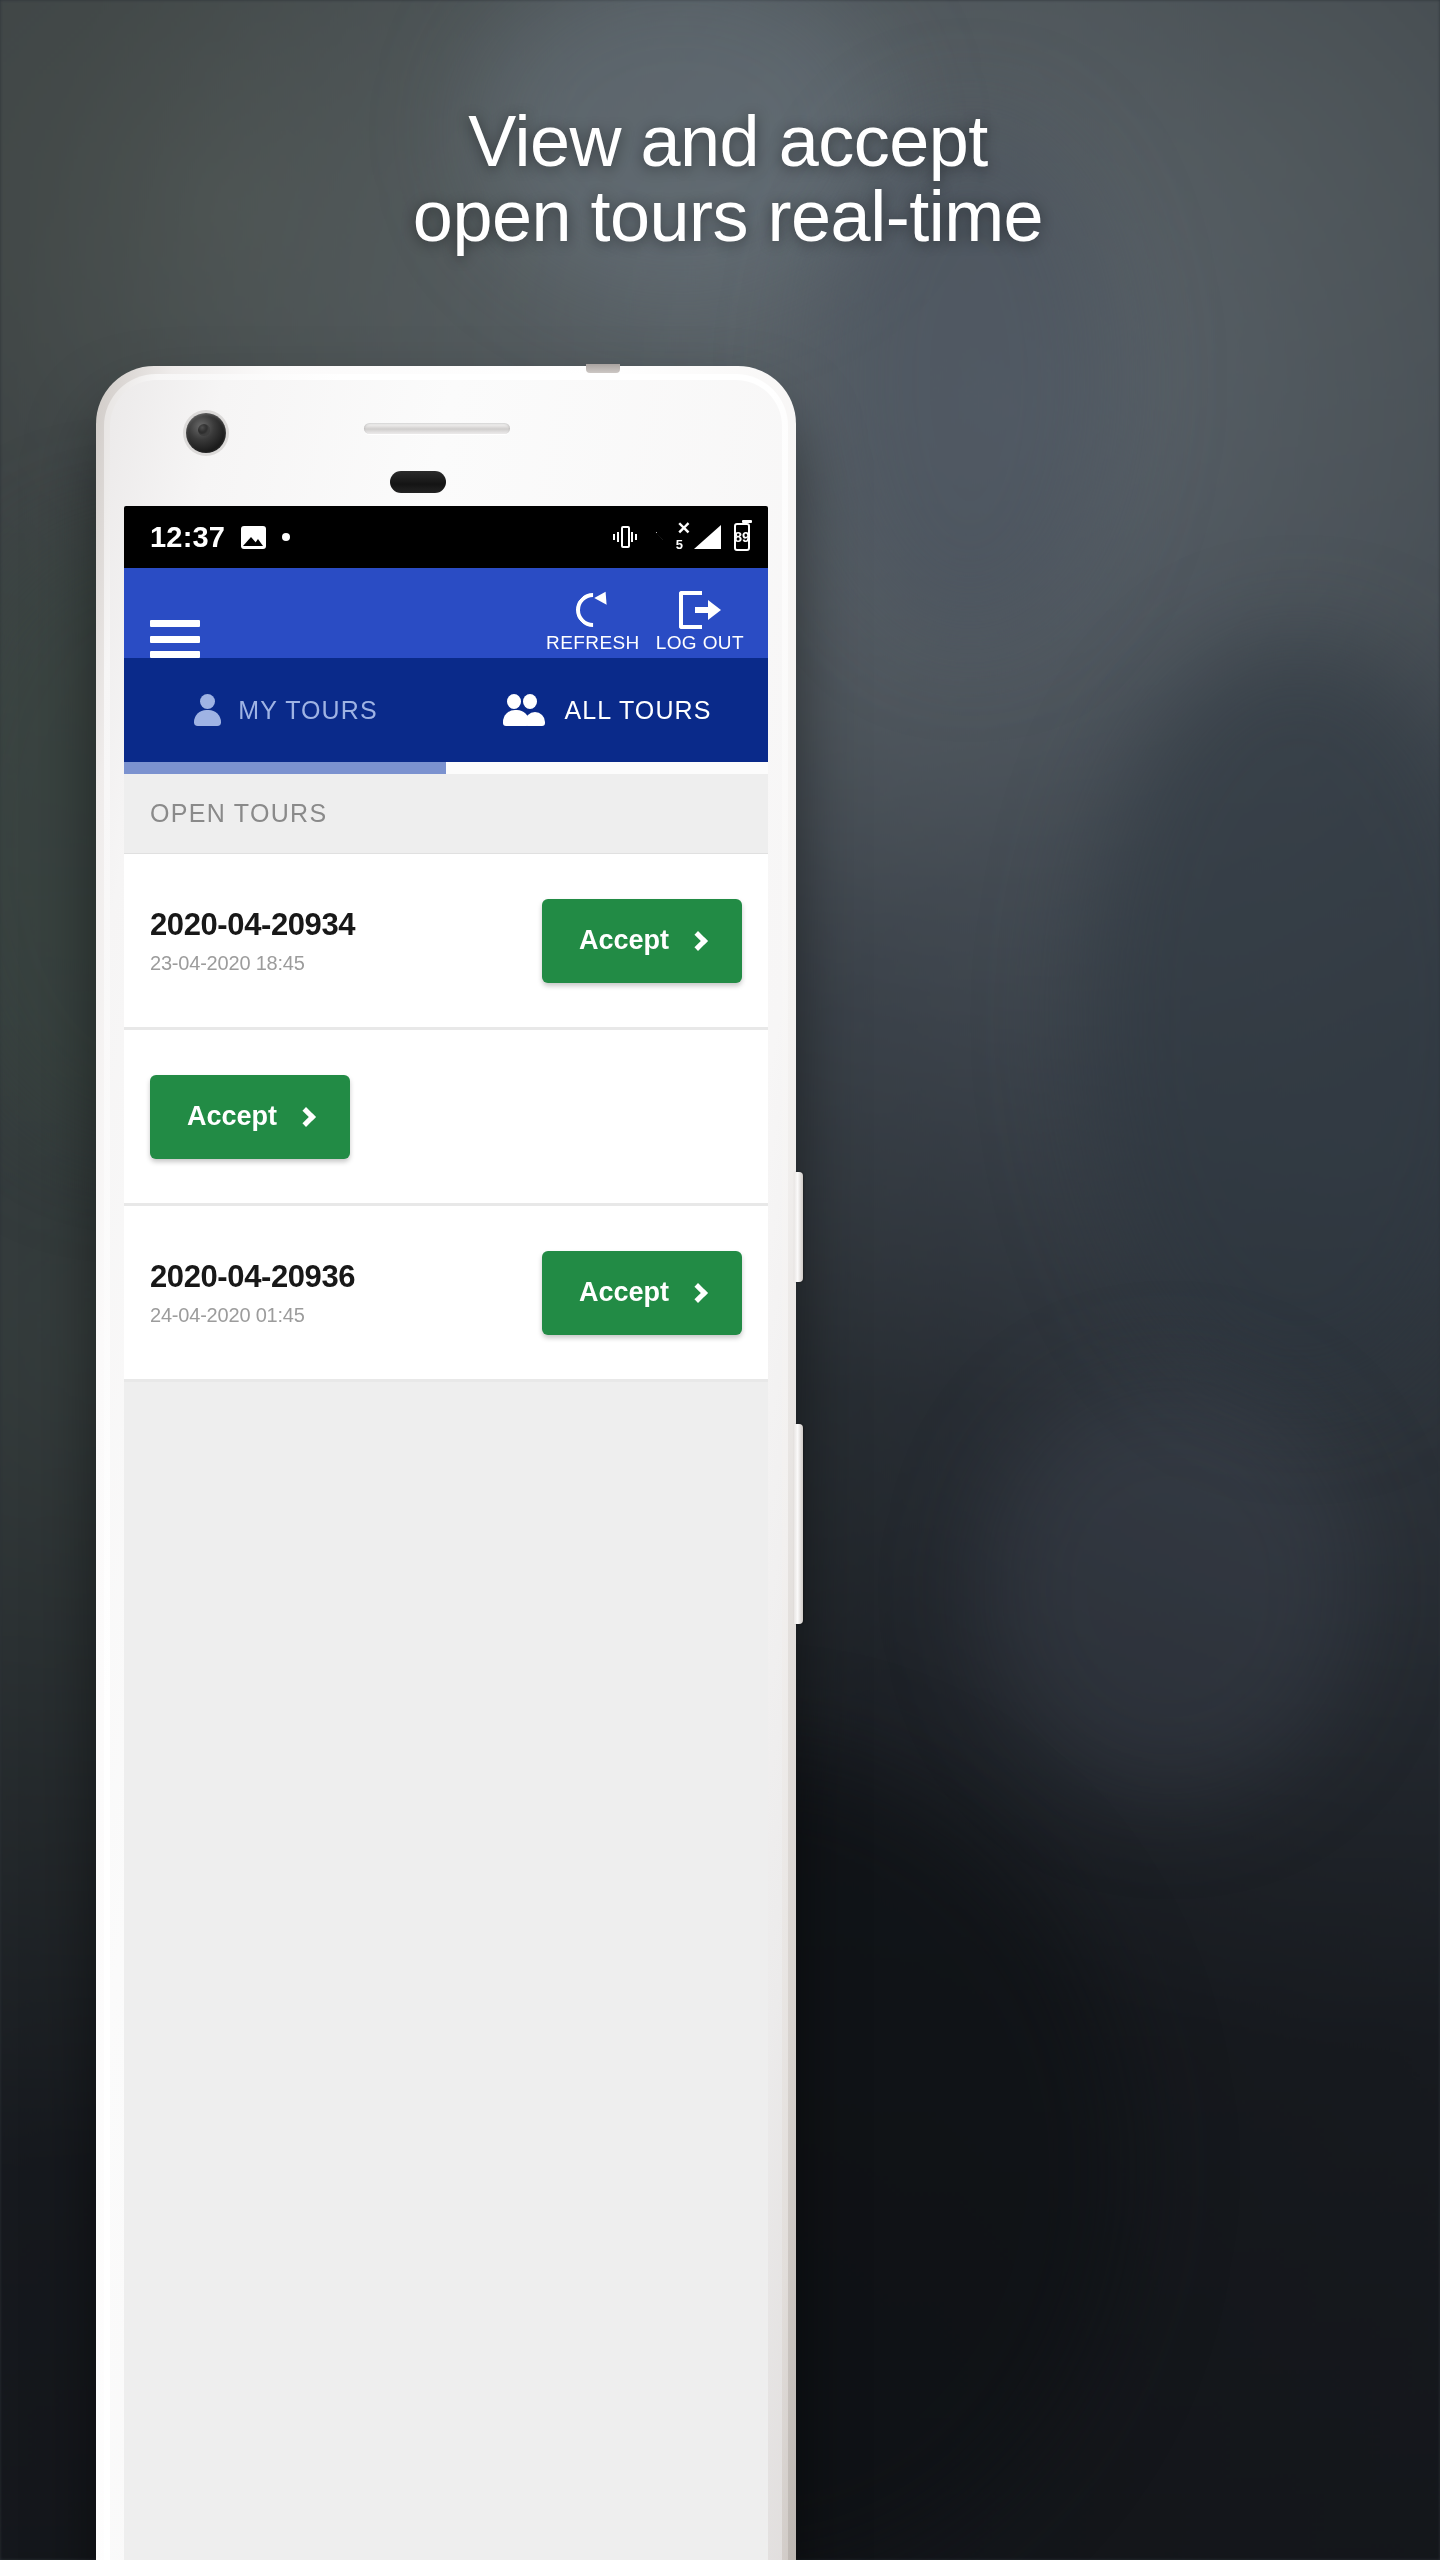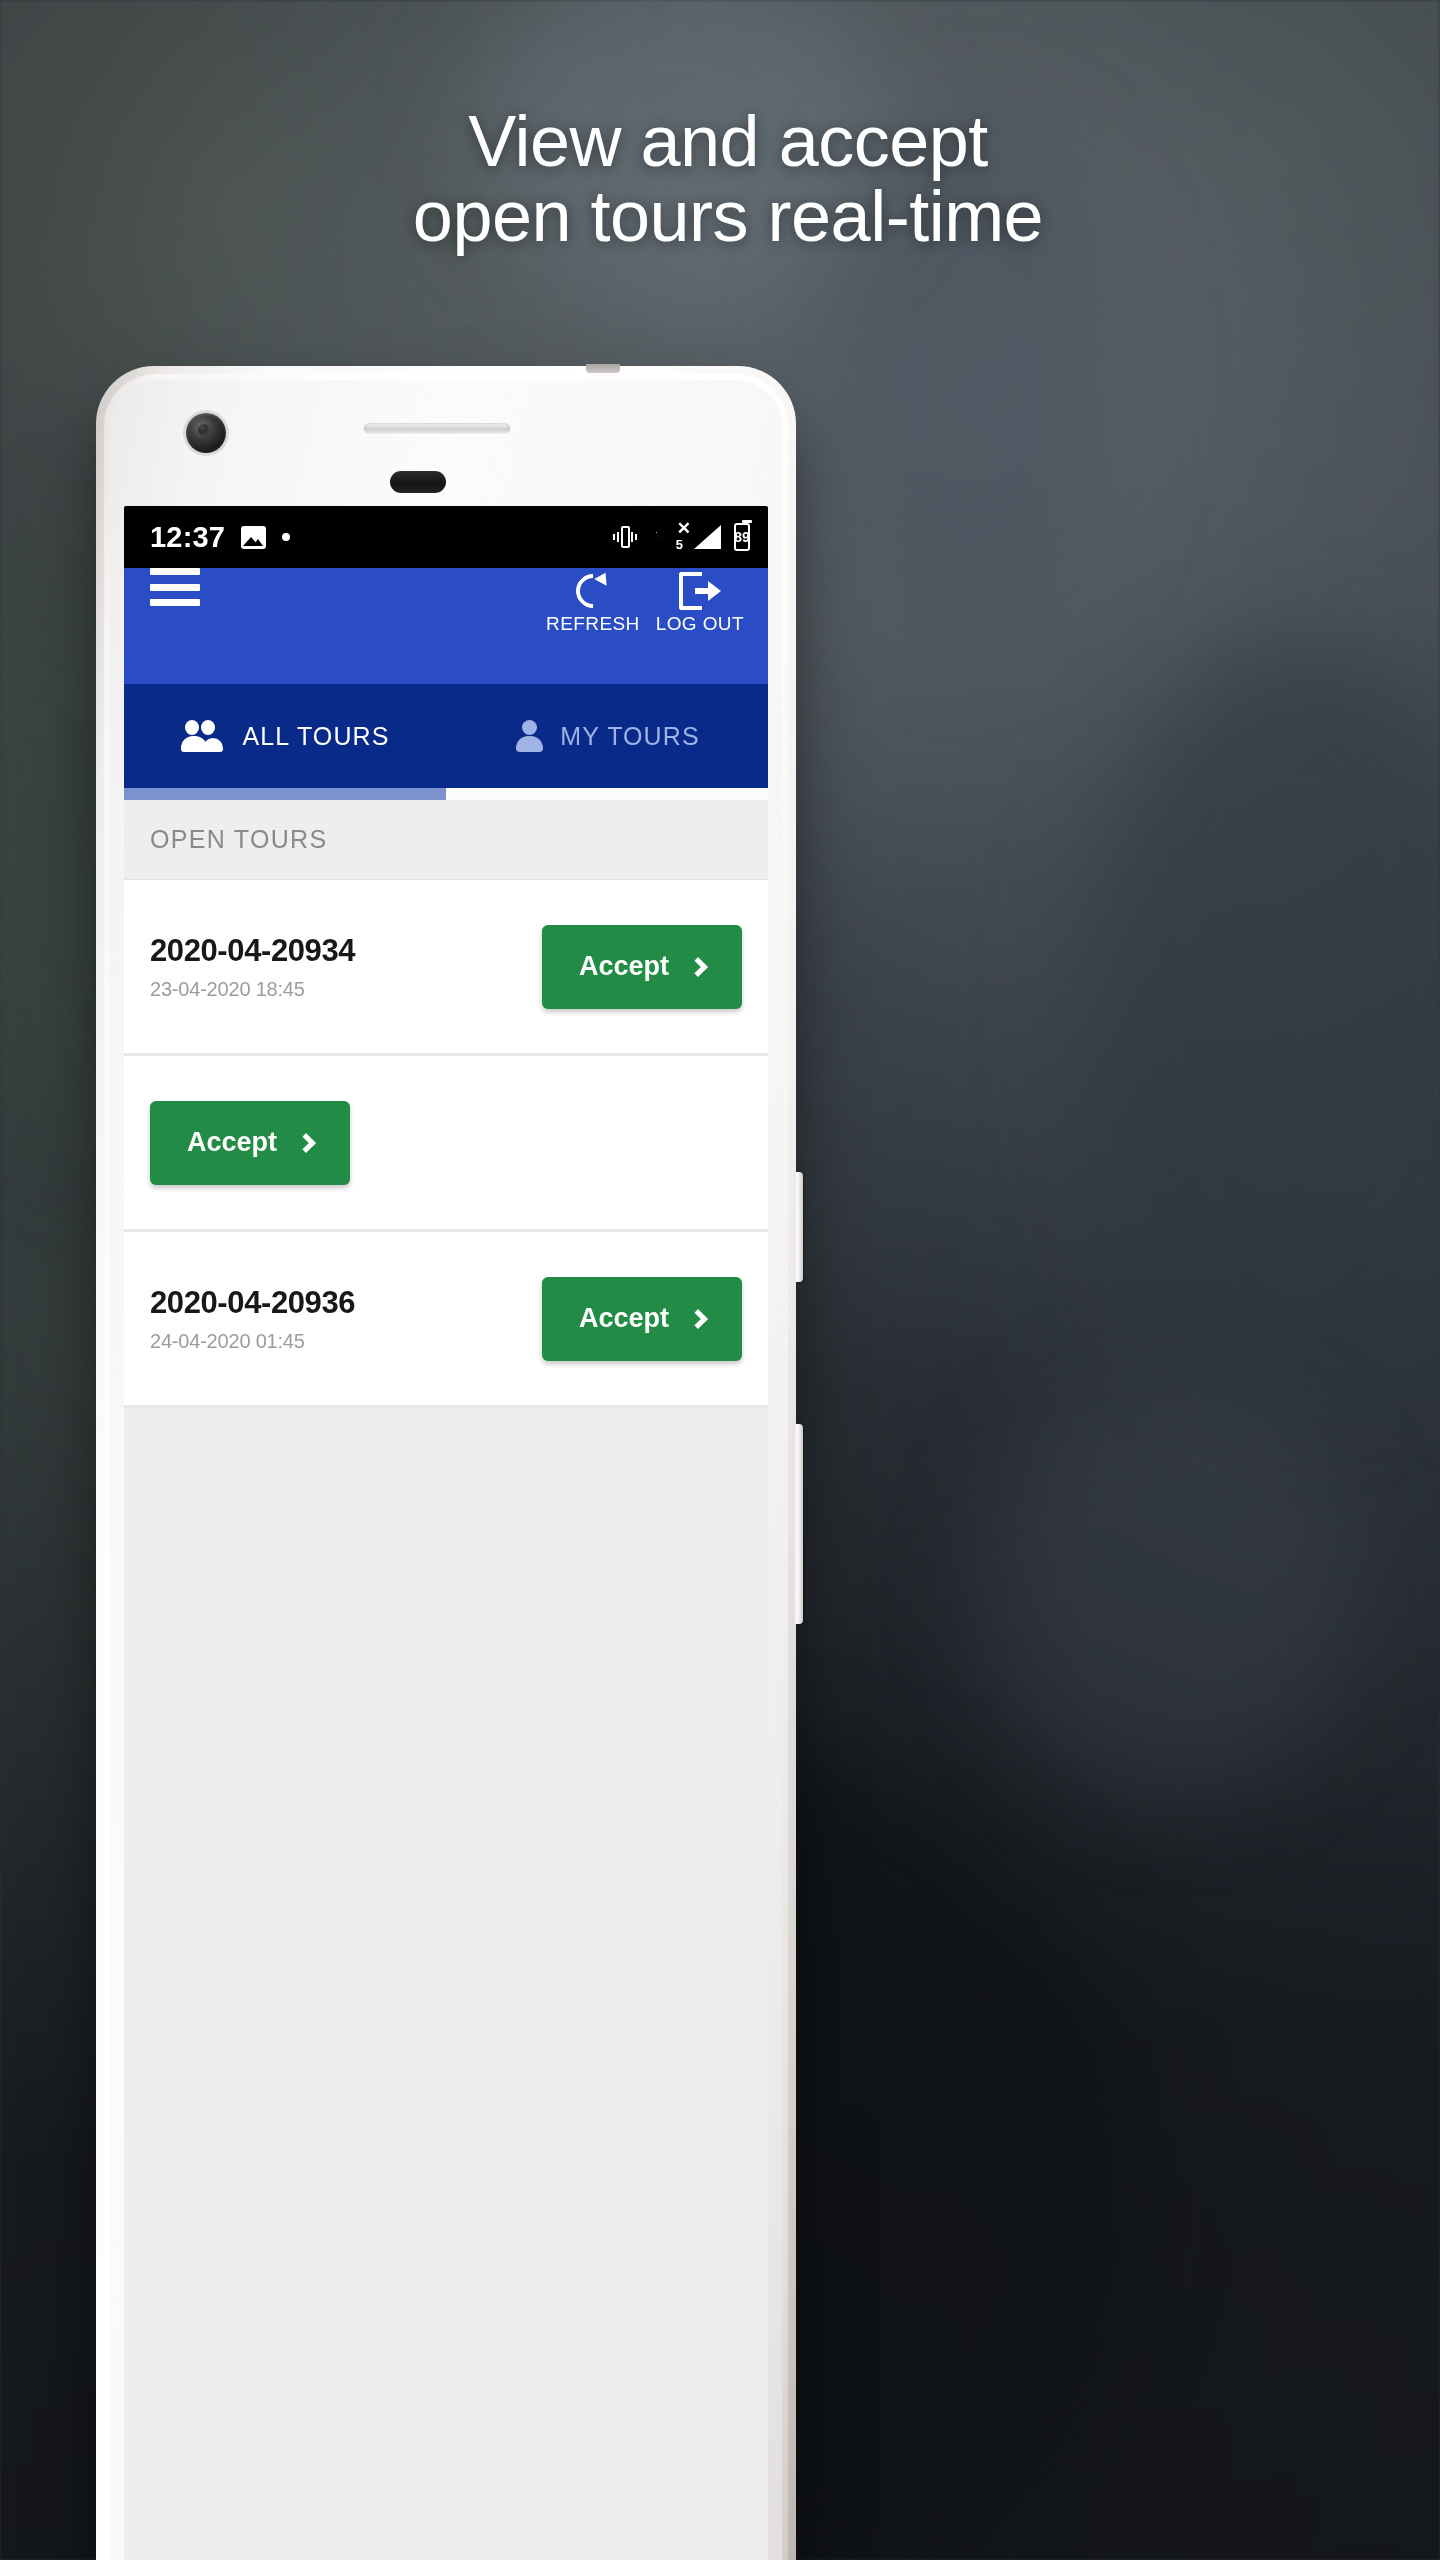--- a/index.html
+++ b/index.html
@@ -175,23 +175,23 @@
     position:relative; width:16px; height:28px; border:2px solid #fff; border-radius:3px;
     display:flex; align-items:center; justify-content:center;
     font-size:14px; font-weight:700; color:#fff;
   }
   .ic-batt::before{
     content:""; position:absolute; top:-5px; left:6px; width:10px;height:3px;background:#fff;border-radius:1px;
   }
 
   
   .appbar {
-    height:116px;
+    height:90px;
     background:#2a4cc4;
-    display:flex; align-items:flex-start;
+    display:flex; align-items:flex-end;
     padding:0 16px 0 26px;
     color:#ffffff;
   }
   .hamburger { width:50px; height:38px; display:flex; flex-direction:column; justify-content:space-between; cursor:pointer; }
   .hamburger span { display:block; height:7px; background:#ffffff; border-radius:1px; }
   .appbar-spacer { flex:1; }
   .act {
     display:flex; flex-direction:column; align-items:center; justify-content:center;
     min-width:96px; padding:4px 8px; cursor:pointer;
   }
@@ -355,35 +355,35 @@
           <span class="ic-logout">
             <span class="door"></span>
               <span class="shaft"></span>
               <span class="head"></span>
           </span>
           <span class="act-label">LOG OUT</span>
         </div>
       </div>
 
       <div class="tabs">
+        <div class="tab">
+          <span class="ic-person">
+            <span class="h"></span>
+              <span class="b"></span>
+          </span>
+          <span>MY TOURS</span>
+        </div>
         <div class="tab active">
           <span class="ic-group">
             <span class="h1"></span>
               <span class="h2"></span>
               <span class="b1"></span>
               <span class="b2"></span>
           </span>
           <span>ALL TOURS</span>
-        </div>
-        <div class="tab">
-          <span class="ic-person">
-            <span class="h"></span>
-              <span class="b"></span>
-          </span>
-          <span>MY TOURS</span>
         </div>
       </div>
       <div class="tab-indicator">
         <div class="tab-ind-left"></div>
         <div class="tab-ind-right"></div>
       </div>
 
       <div class="list-area">
         <div class="list-wrap">
 

